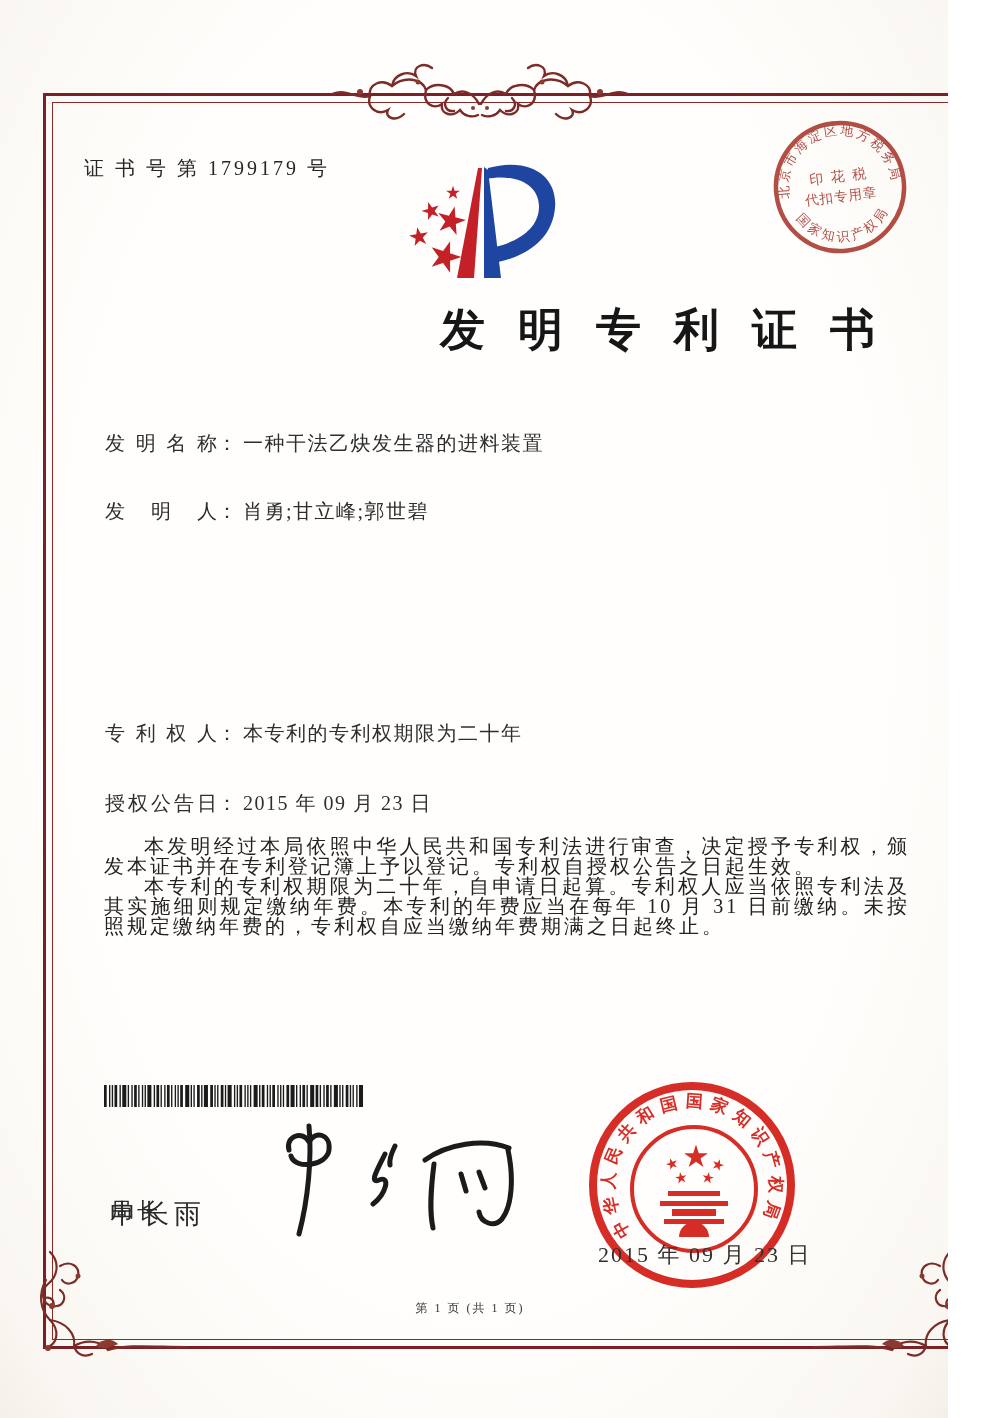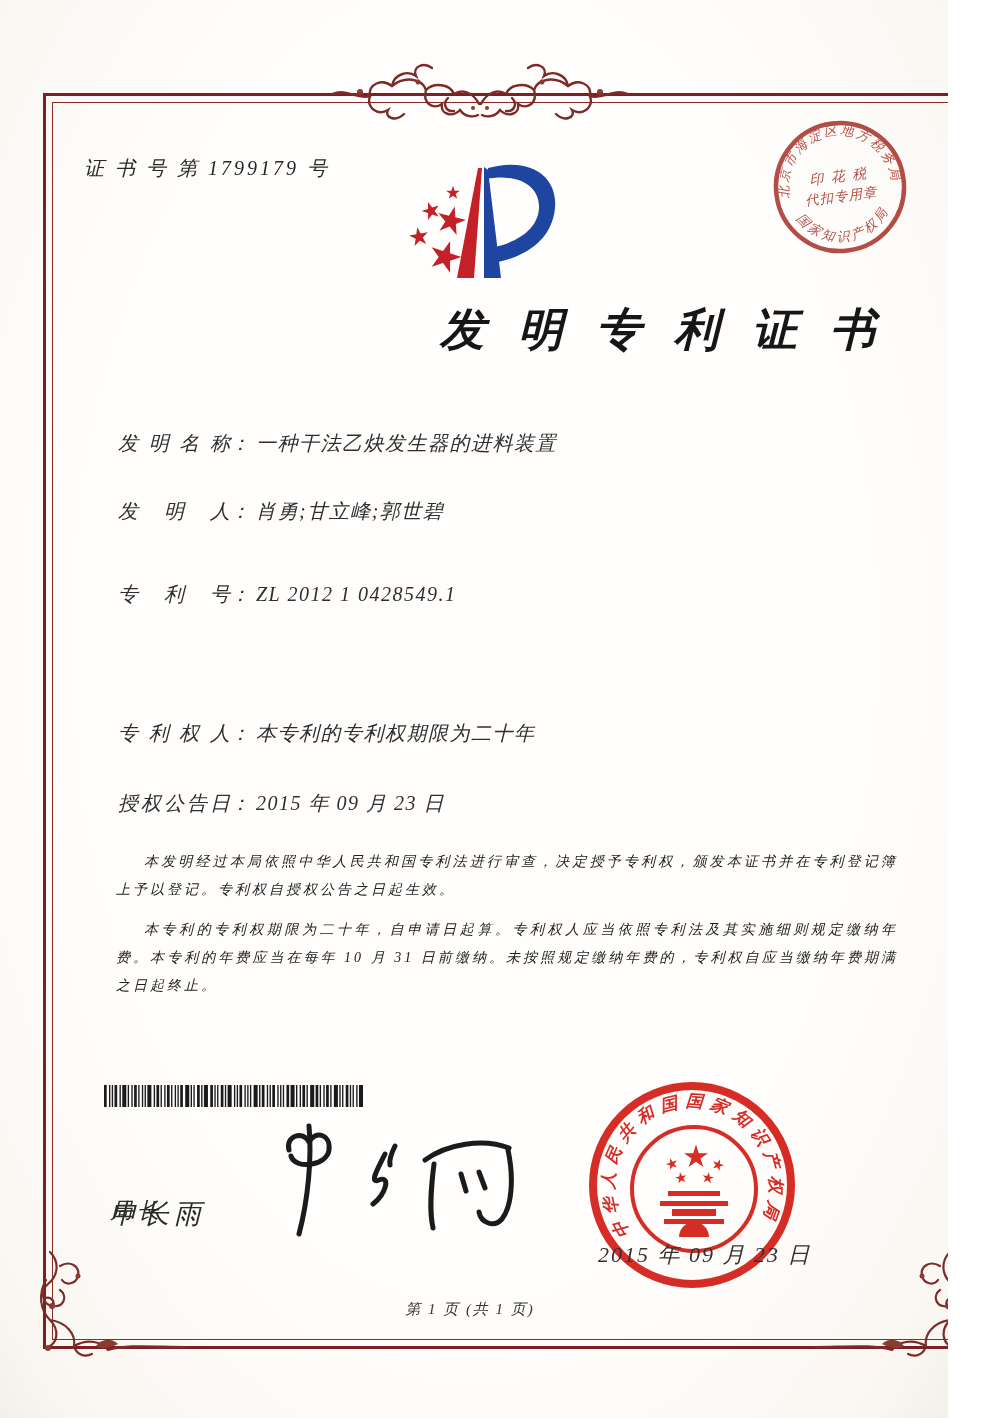--- a/index.html
+++ b/index.html
@@ -1,51 +1,51 @@
 <!DOCTYPE html>
 <html><head>
 <meta charset="utf-8">
 <style>
   html,body{margin:0;padding:0;background:#ffffff;}
   #page{
     position:relative;width:948px;height:1418px;overflow:hidden;
     background:radial-gradient(ellipse at 50% 45%, #fffefc 60%, #faf7f2 92%, #f3efe9 100%);
-    font-family:"Liberation Serif","DejaVu Serif",serif;color:#2b2b2b;font-style:italic;
+    font-family:"Liberation Serif","DejaVu Serif",serif;color:#2b2b2b;
   }
   .abs{position:absolute;}
   
   #frame-outer{left:43px;top:93px;width:909px;height:1250px;border:3px solid #7b2125;}
   #frame-inner{position:absolute;left:6px;top:6px;right:6px;bottom:6px;border:1px solid #8a2a28;}
   
   #cert-no{left:84px;top:155px;font-size:20px;letter-spacing:3px;color:#262626;}
   #title{left:0;right:40px;top:300px;text-align:right;font-size:45px;font-weight:700;
          letter-spacing:33px;text-indent:33px;color:#161616;}
   
   #fields{left:105px;top:430px;right:60px;height:400px;}
   .frow{position:absolute;left:0;right:0;font-size:20px;color:#2e2e2e;white-space:nowrap;}
-  .flabel{display:inline-block;width:112px;text-align:justify;text-align-last:justify;vertical-align:bottom;margin-left:13px;}
+  .flabel{display:inline-block;width:112px;text-align:justify;text-align-last:justify;vertical-align:bottom;}
   .fcolon{display:inline-block;margin-right:6px;}
   .fvalue{letter-spacing:1.5px;}
   
   #paras{left:104px;top:836px;width:806px;}
-  #paras p{margin:12px;font-size:14px;line-height:28px;letter-spacing:3px;
+  #paras p{margin:0;font-size:20px;line-height:20px;letter-spacing:3px;
            text-indent:2em;text-align:justify;color:#222;}
   
   #barcode{left:104px;top:1085px;width:266px;height:22px;}
   #barcode svg{display:block;}
   #barcode rect{fill:#1b1b1b;}
   
   #bureau-title{left:110px;top:1196px;font-size:22px;letter-spacing:5px;color:#2a2a2a;}
   #bureau-name{left:110px;top:1196px;font-size:27px;letter-spacing:5px;color:#2a2a2a;}
   #signature{left:255px;top:1118px;z-index:4;}
   
   #seal{left:584px;top:1077px;z-index:2;opacity:.94;}
   #seal-date{left:598px;top:1240px;font-size:22px;letter-spacing:2px;color:#33302d;z-index:3;}
   
-  #footer{left:0;width:940px;top:1300px;text-align:center;font-size:15px;letter-spacing:2px;color:#343434;}
+  #footer{left:0;width:940px;top:1300px;text-align:center;font-size:12px;letter-spacing:2px;color:#343434;}
   
   #tax-stamp{left:770px;top:117px;opacity:.88;}
   #logo{left:395px;top:150px;}
   #top-ornament{left:330px;top:58px;z-index:2;}
   #corner-bl{left:36px;top:1250px;z-index:2;}
   #corner-br{left:812px;top:1250px;z-index:2;}
 </style>
 </head>
 <body>
 
@@ -136,23 +136,20 @@
   </svg>
 
   <div id="title" class="abs">发明专利证书</div>
 
   <div id="fields" class="abs">
     <div class="frow" style="top:0;">
       <span class="flabel">发明名称</span><span class="fcolon">：</span><span class="fvalue">一种干法乙炔发生器的进料装置</span>
     </div>
     <div class="frow" style="top:68px;">
       <span class="flabel">发明人</span><span class="fcolon">：</span><span class="fvalue">肖勇;甘立峰;郭世碧</span>
-    </div>
-    <div class="frow" style="top:151px;">
-      <span class="flabel">专利号</span><span class="fcolon">：</span><span class="fvalue">ZL 2012 1 0428549.1</span>
     </div>
     <div class="frow" style="top:290px;">
       <span class="flabel">专利权人</span><span class="fcolon">：</span><span class="fvalue">本专利的专利权期限为二十年</span>
     </div>
     <div class="frow" style="top:360px;">
       <span class="flabel">授权公告日</span><span class="fcolon">：</span><span class="fvalue">2015 年 09 月 23 日</span>
     </div>
   </div>
 
   <div id="paras" class="abs">

